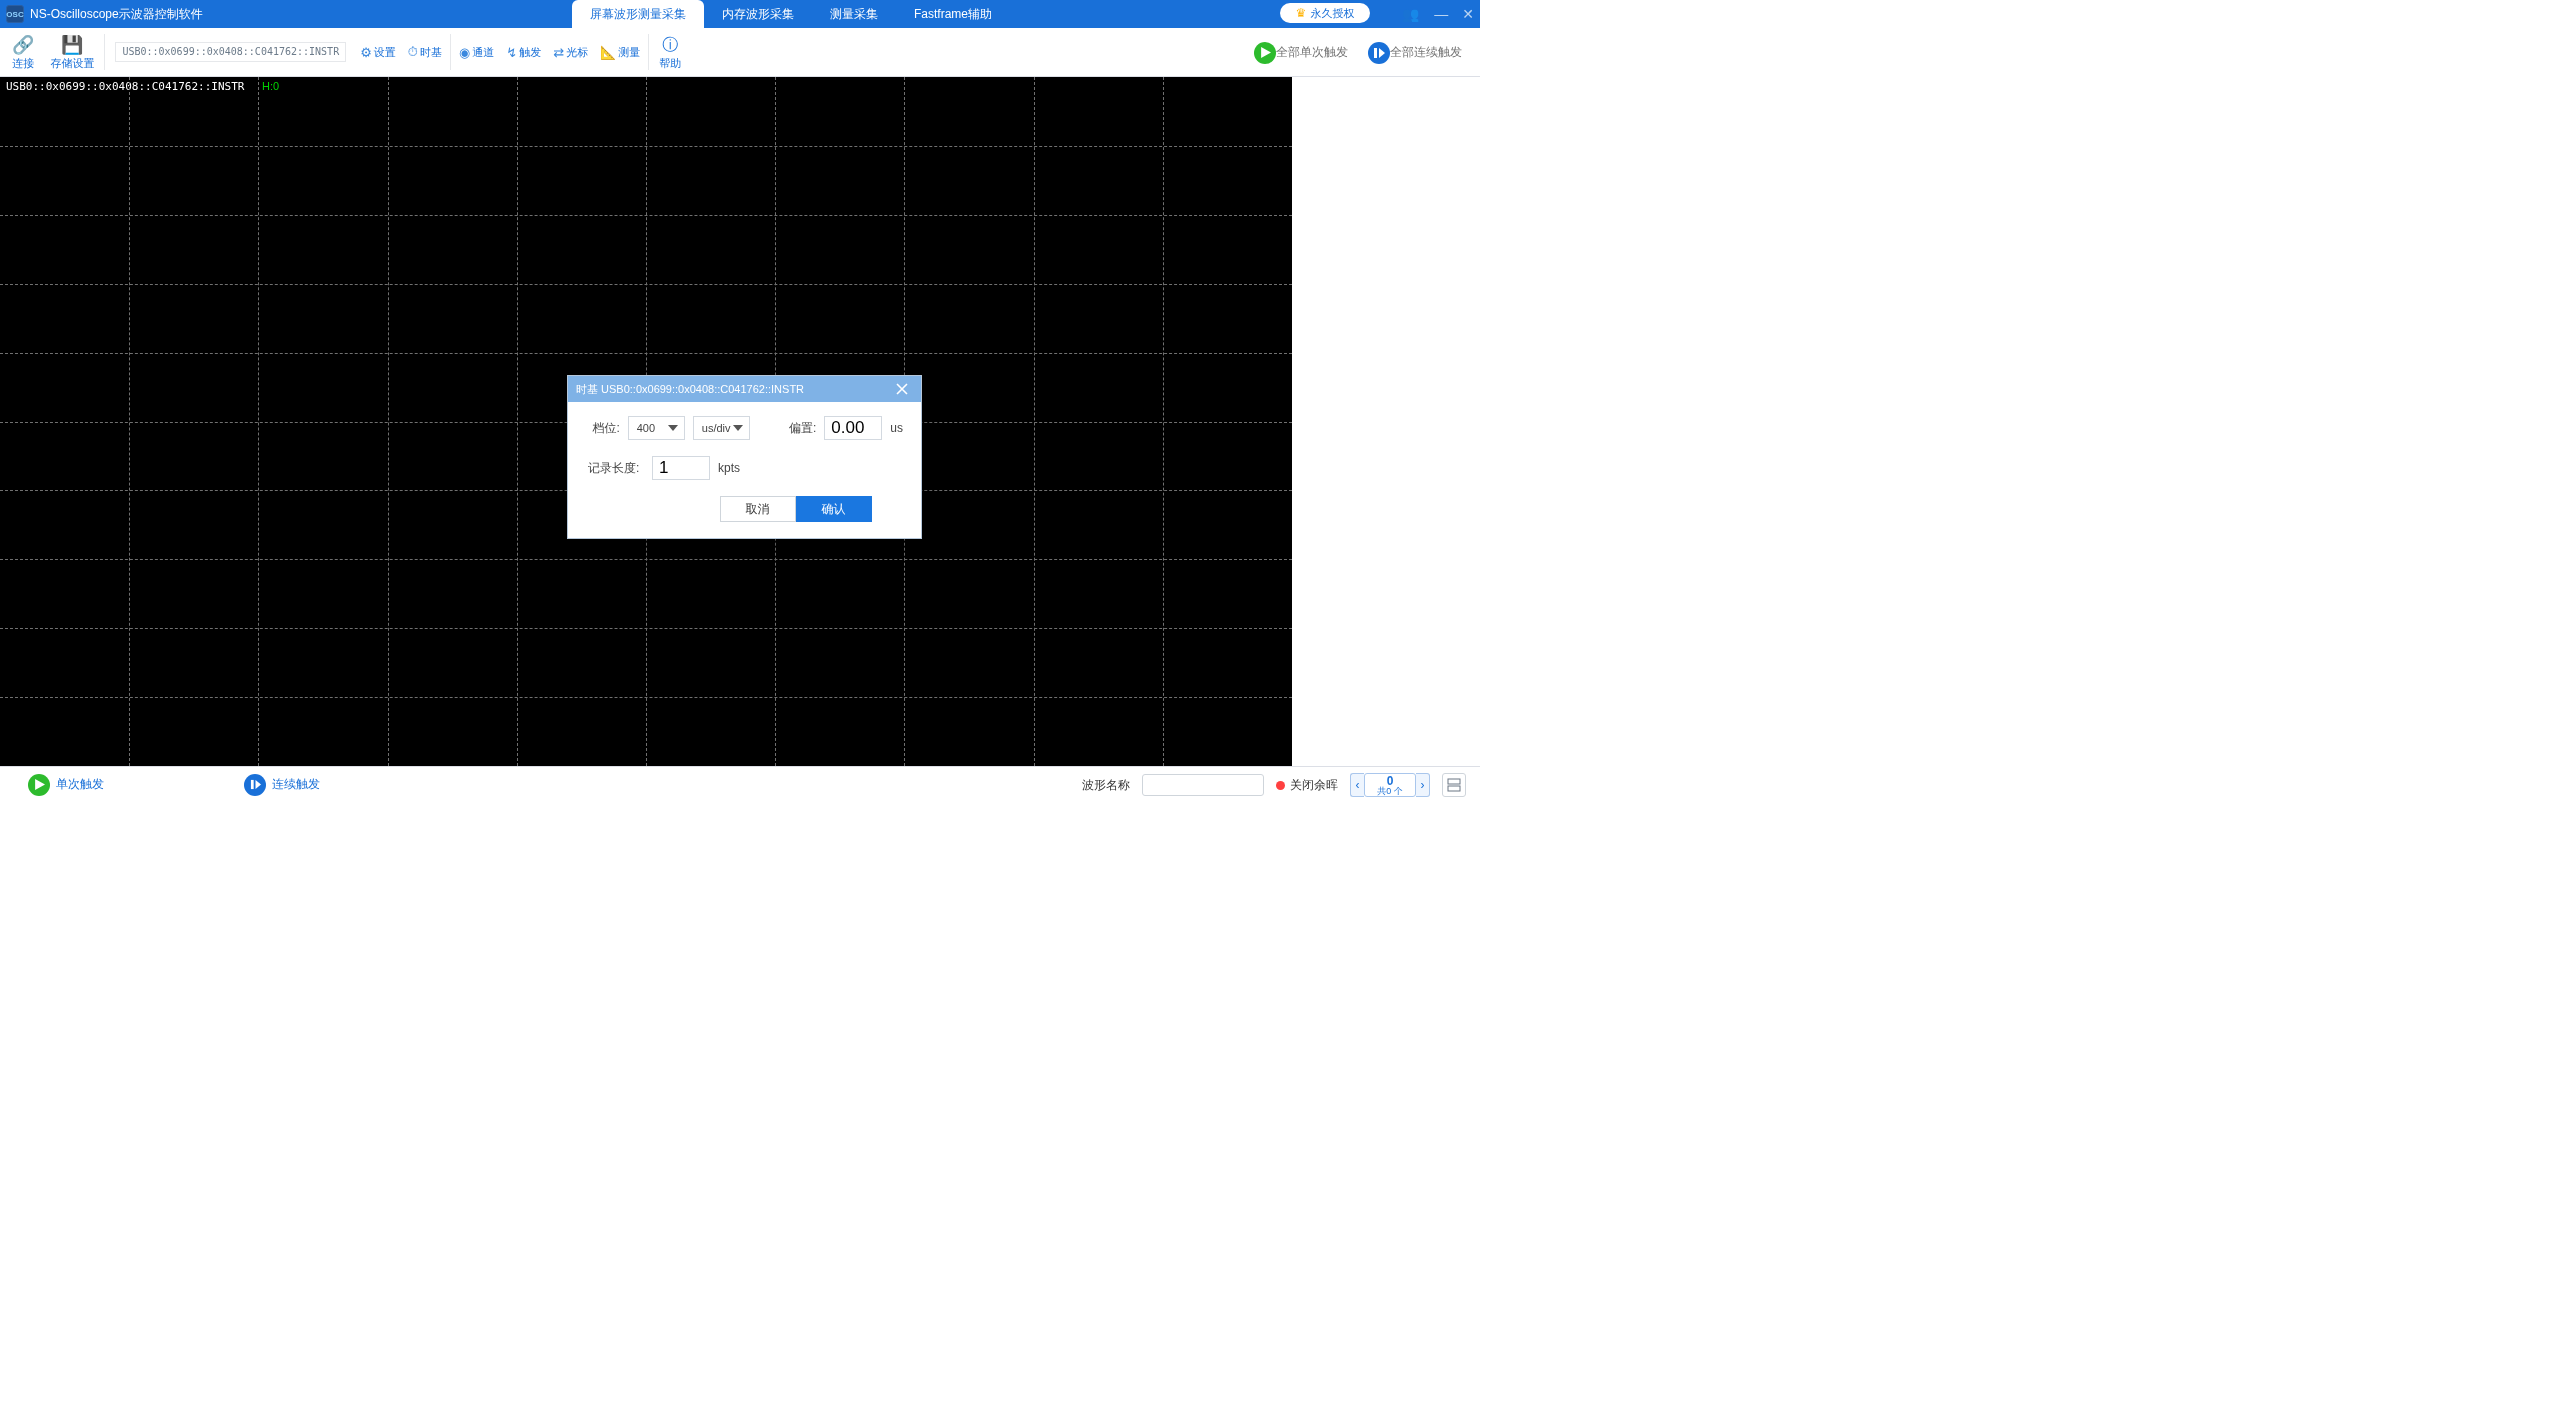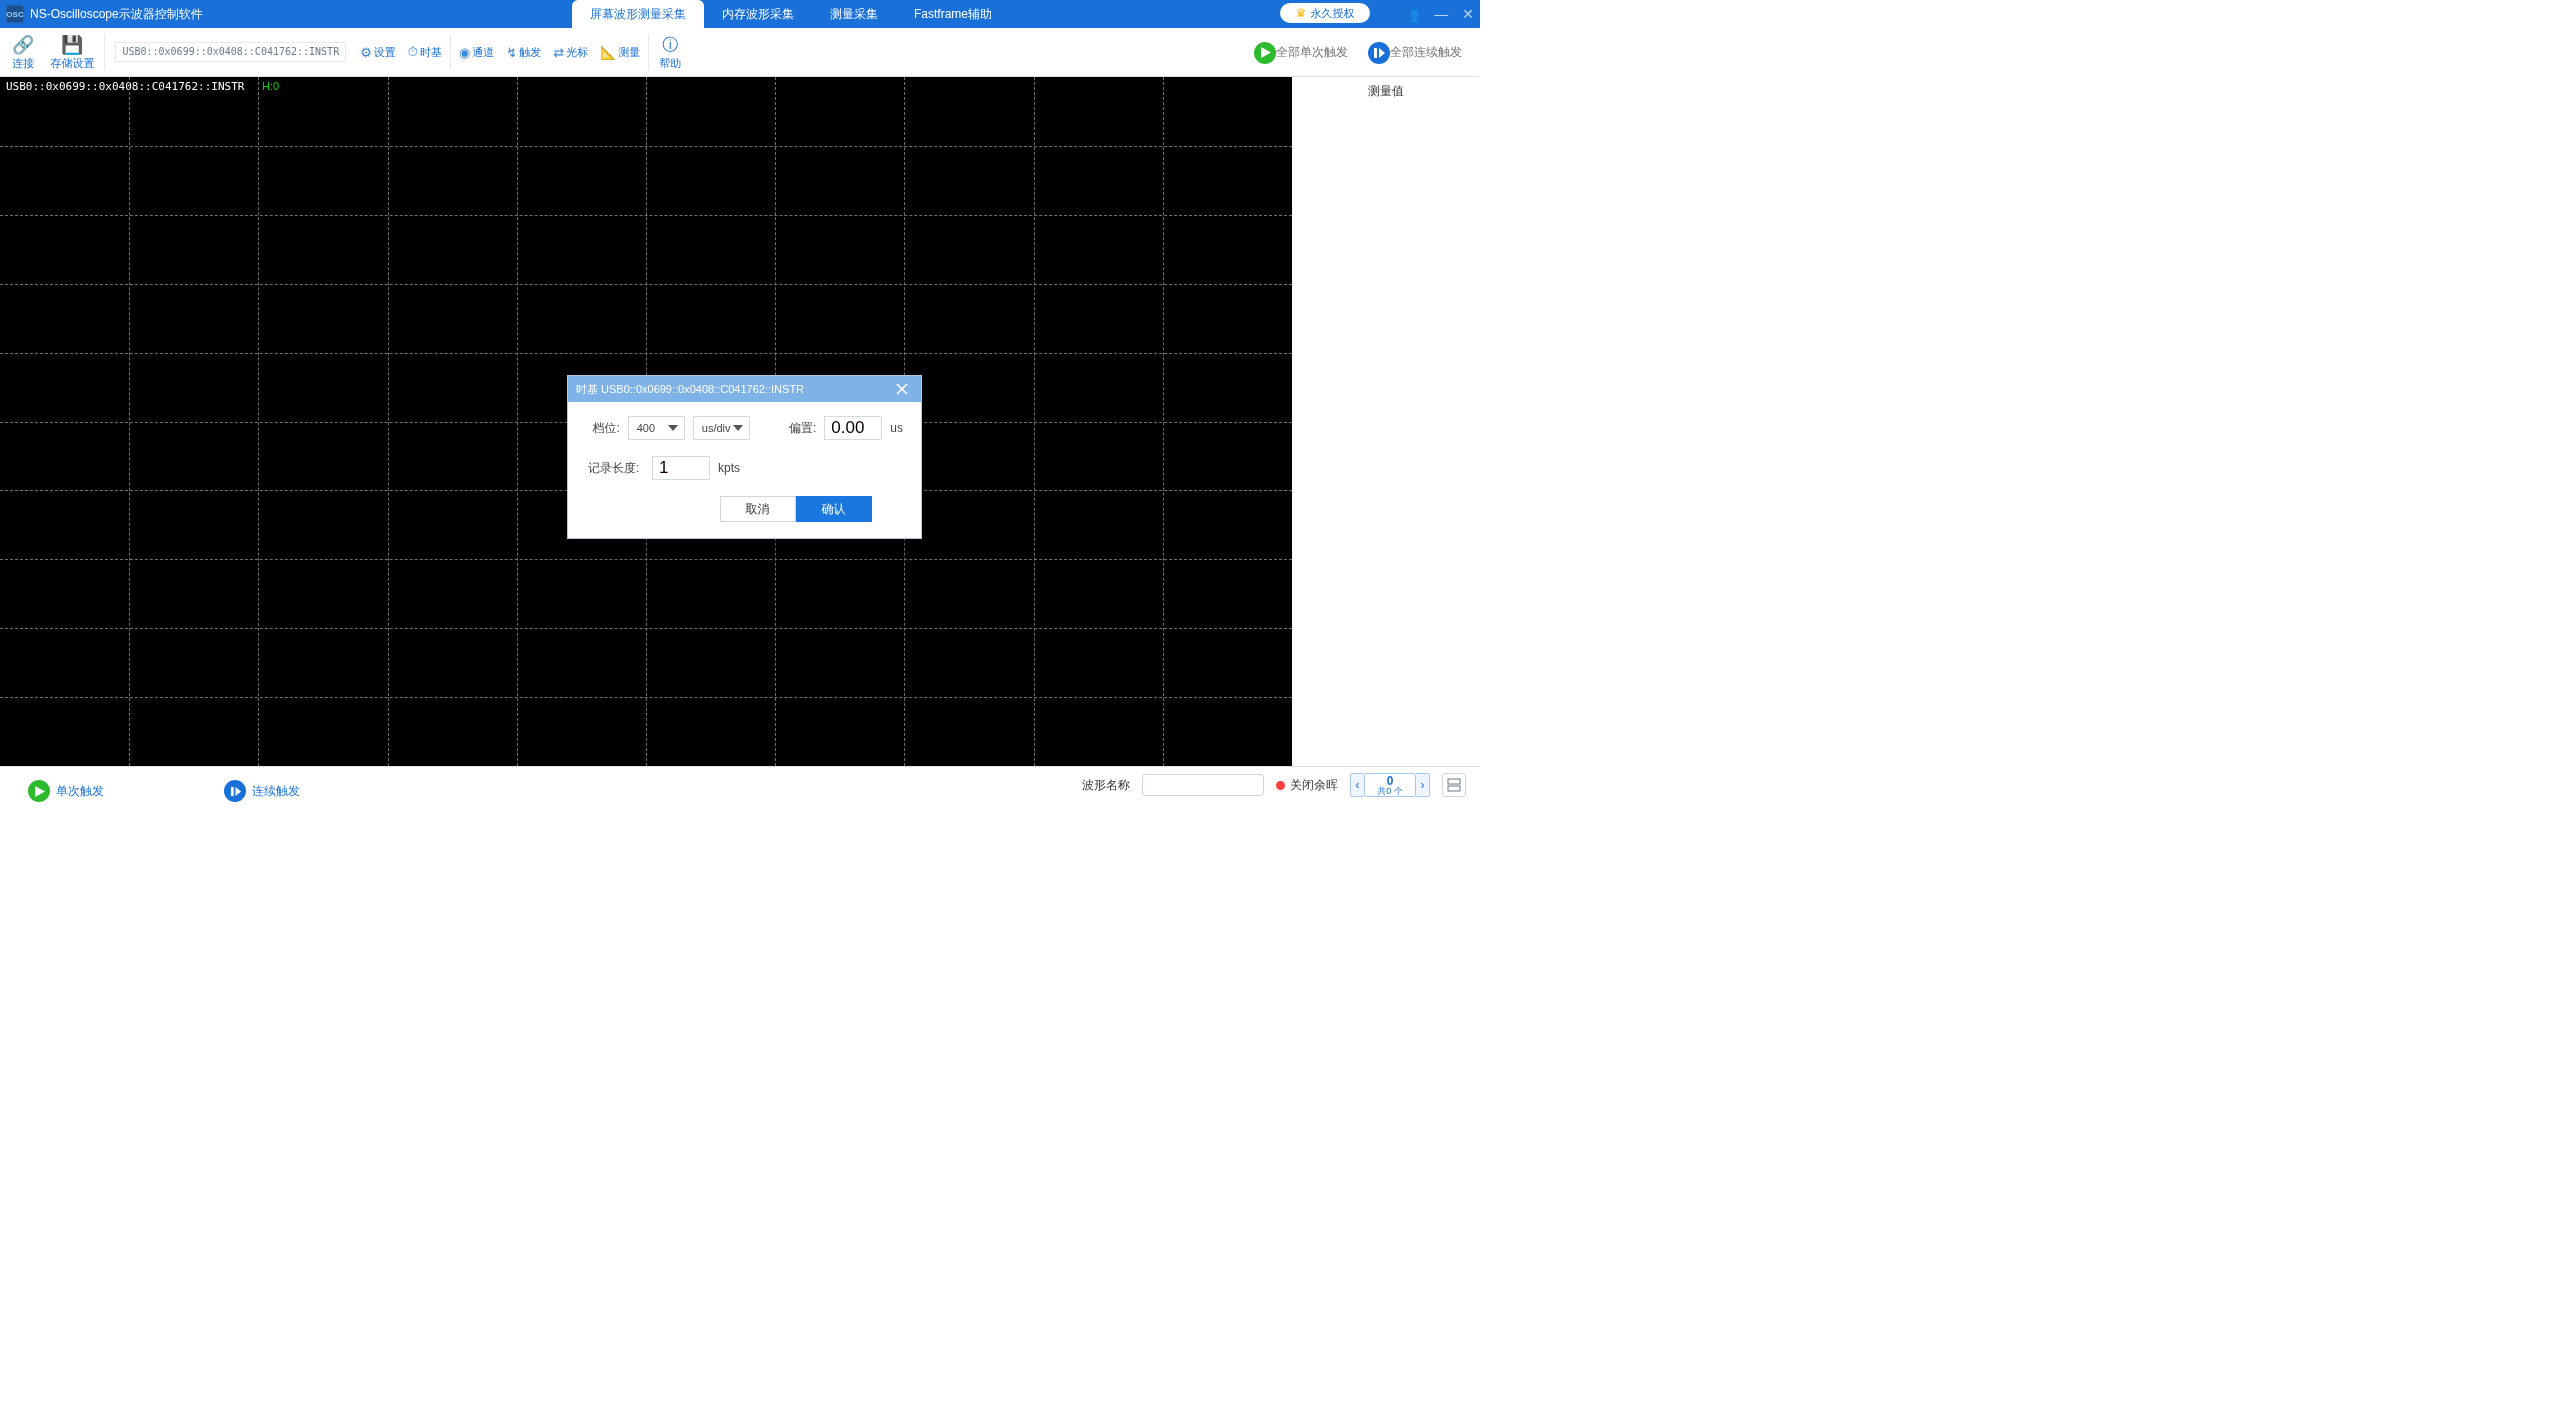--- a/index.html
+++ b/index.html
@@ -50,21 +50,21 @@
   .drow { display:flex; align-items:center; gap:8px; margin-bottom:16px;}
   .drow:last-of-type{margin-bottom:20px;}
   .drow .lbl { width:52px; text-align:right;}
   .sel { height:24px; border:1px solid #d3d9e0; background:#fff; display:flex; align-items:center; justify-content:space-between; padding:0 6px 0 8px; cursor:pointer; font-size:11px;}
   .sel .caret { border-left:5px solid transparent; border-right:5px solid transparent; border-top:6px solid #555;}
   .inp { height:24px; border:1px solid #d3d9e0; padding:0 6px; font-size:17px; outline:none;}
   .dbtns { display:flex; justify-content:center;}
   .btn { height:26px; min-width:76px; border:1px solid #cfd5db; background:#fff; color:#333; cursor:pointer; font-size:12px; display:flex; align-items:center; justify-content:center;}
   .btn.primary { background:#1a77e0; color:#fff; border-color:#1a77e0;}
   
-  .bottom { height:36px; border-top:1px solid #dcdfe6; display:flex; align-items:flex-end; padding:0 16px 0 28px; position:relative;}
+  .bottom { height:36px; border-top:1px solid #dcdfe6; display:flex; align-items:center; padding:0 16px 0 28px; gap:20px; position:relative;}
   .bbtn { display:flex; align-items:center; gap:6px; cursor:pointer; color:#1970d8;}
   .bbtn .play { width:22px; height:22px; border-radius:11px; background:#2dbb2d; display:flex; align-items:center; justify-content:center;}
   .bbtn .play2 { width:22px; height:22px; border-radius:11px; background:#1970d8; display:flex; align-items:center; justify-content:center;}
   .bbtn svg{width:11px;height:11px;}
   .bottom-right { position:absolute; right:14px; top:0; height:36px; display:flex; align-items:center; gap:12px;margin-left:46px;}
   .wf-name-lbl { font-size:12px; color:#333;}
   .wf-name-input { width:122px; height:22px; border:1px solid #cfd5db; border-radius:3px; padding:0 6px;}
   .rec-toggle{ display:flex; align-items:center; gap:5px; color:#333; font-size:12px; cursor:pointer;}
   .rec-toggle .dot{ width:9px; height:9px; border-radius:5px; background:#ff4040;}
   .counter { width:52px; height:24px; border:1px solid #a9c6ec; border-radius:3px; background:#fff; display:flex; align-items:center; justify-content:center; flex-direction:column; color:#1970d8; position:relative;}
@@ -222,23 +222,20 @@
           <span>kpts</span>
         </div>
         <div class="dbtns" style="padding-left:100px">
           <div class="btn">取消</div>
           <div class="btn primary">确认</div>
         </div>
       </div>
     </div>
   </div>
 
-  <div class="rightpane">
-    <div class="rtitle">测量值</div>
-  </div>
 </div>
 
 <div class="bottom">
   <div class="bbtn">
     <span class="play">
         <svg viewBox="0 0 10 10">
           <path d="M1 0 L10 5 L1 10 Z" fill="#fff"></path>
         </svg>
       </span>
     <span>单次触发</span>

